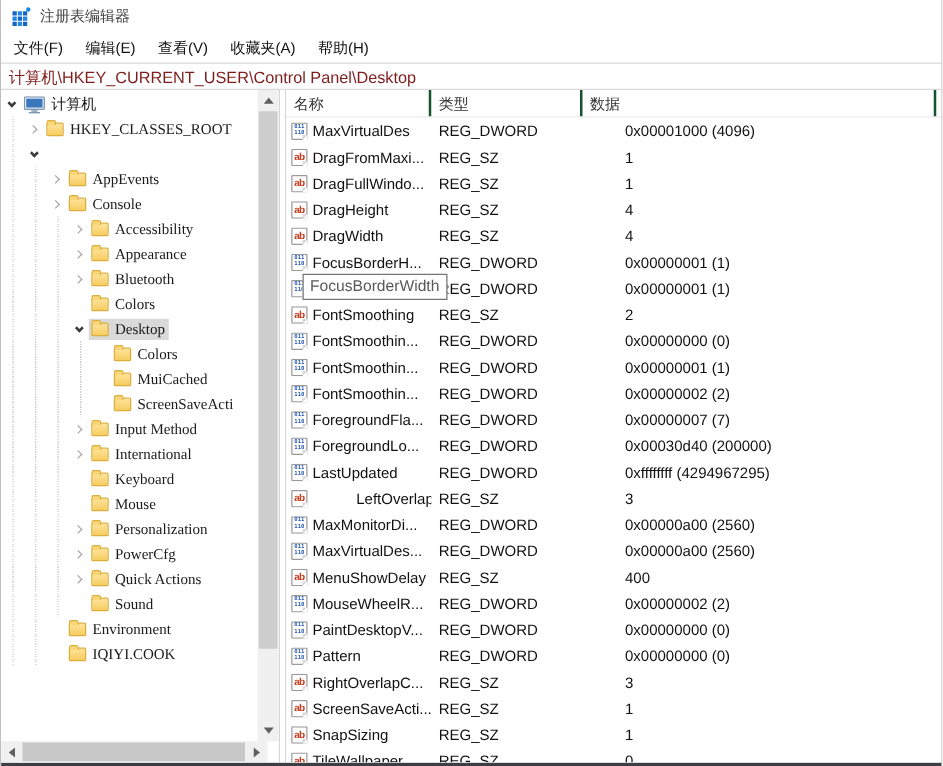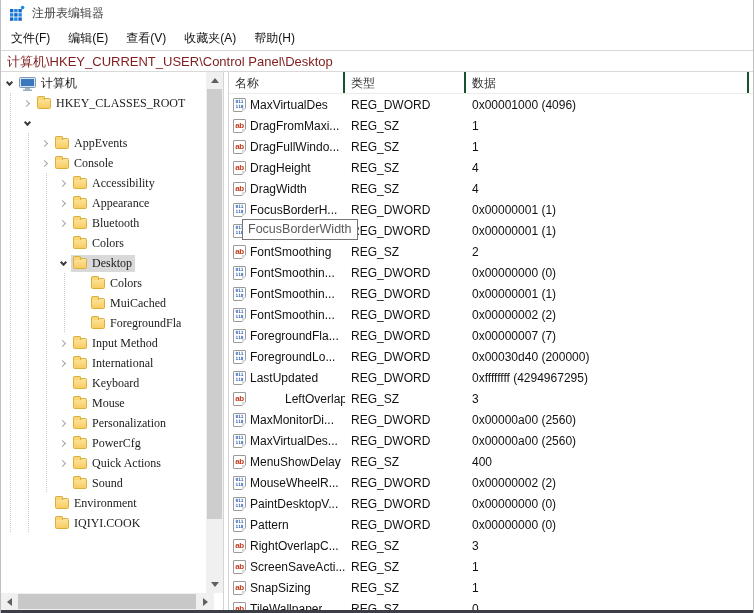--- a/index.html
+++ b/index.html
@@ -69,21 +69,21 @@
   .lheader { height:22px; display:flex; font-size:12px; color:#333;
     border-bottom:1px solid #ececec; }
   .hcell { padding:3px 0 0 6px; border-right:2px solid #14532d; cursor:default; }
   .hcell.c-name { width:116px; flex:0 0 auto; }
   .hcell.c-type { width:121px; flex:0 0 auto; }
   .hcell.c-data { width:283px; flex:0 0 auto; }
   .lrow { height:21px; display:flex; align-items:center; font-size:12px; color:#111; cursor:default; }
   .cell { white-space:nowrap; overflow:hidden; }
   .c1 { width:116px; flex:0 0 auto; display:flex; align-items:center; gap:4px; padding-left:4px; }
   .c2 { width:121px; flex:0 0 auto; padding-left:6px; }
-  .c3 { flex:1 1 auto; padding-left:6px; }
+  .c3 { flex:1 1 auto; padding-left:6px;margin-left:28px; }
 
   .pg { position:relative; width:13px; height:14px; flex:0 0 auto; background:#fff;
     border:1px solid #9b9b9b; display:flex; align-items:center; justify-content:center;
     border-radius:1px; }
   .pg::after { content:""; position:absolute; right:-1px; bottom:-1px; width:4px; height:4px;
     background:linear-gradient(315deg,#fff 50%,#d9d9d9 50%); }
   .pg .ab { font-size:8px; font-weight:bold; color:#c63a1e; letter-spacing:-0.5px; line-height:8px; }
   .pg .bin { font-family:"DejaVu Sans Mono",monospace; font-size:4.5px; line-height:4.5px;
     font-weight:bold; color:#2b5fb4; text-align:center; }
 
@@ -270,21 +270,21 @@
             </span>
           </div>
           <div class="trow">
             <span class="guide"></span>
             <span class="guide"></span>
             <span class="guide"></span>
             <span class="guide"></span>
             <span class="expander"></span>
             <span class="nodebox">
               <span class="folder"></span>
-              <span class="tlabel">ForegroundFla</span>
+              <span class="tlabel">ScreenSaveActi</span>
             </span>
           </div>
           <div class="trow">
             <span class="guide"></span>
             <span class="guide"></span>
             <span class="guide"></span>
             <span class="expander">
               <span class="chev"></span>
             </span>
             <span class="nodebox">

